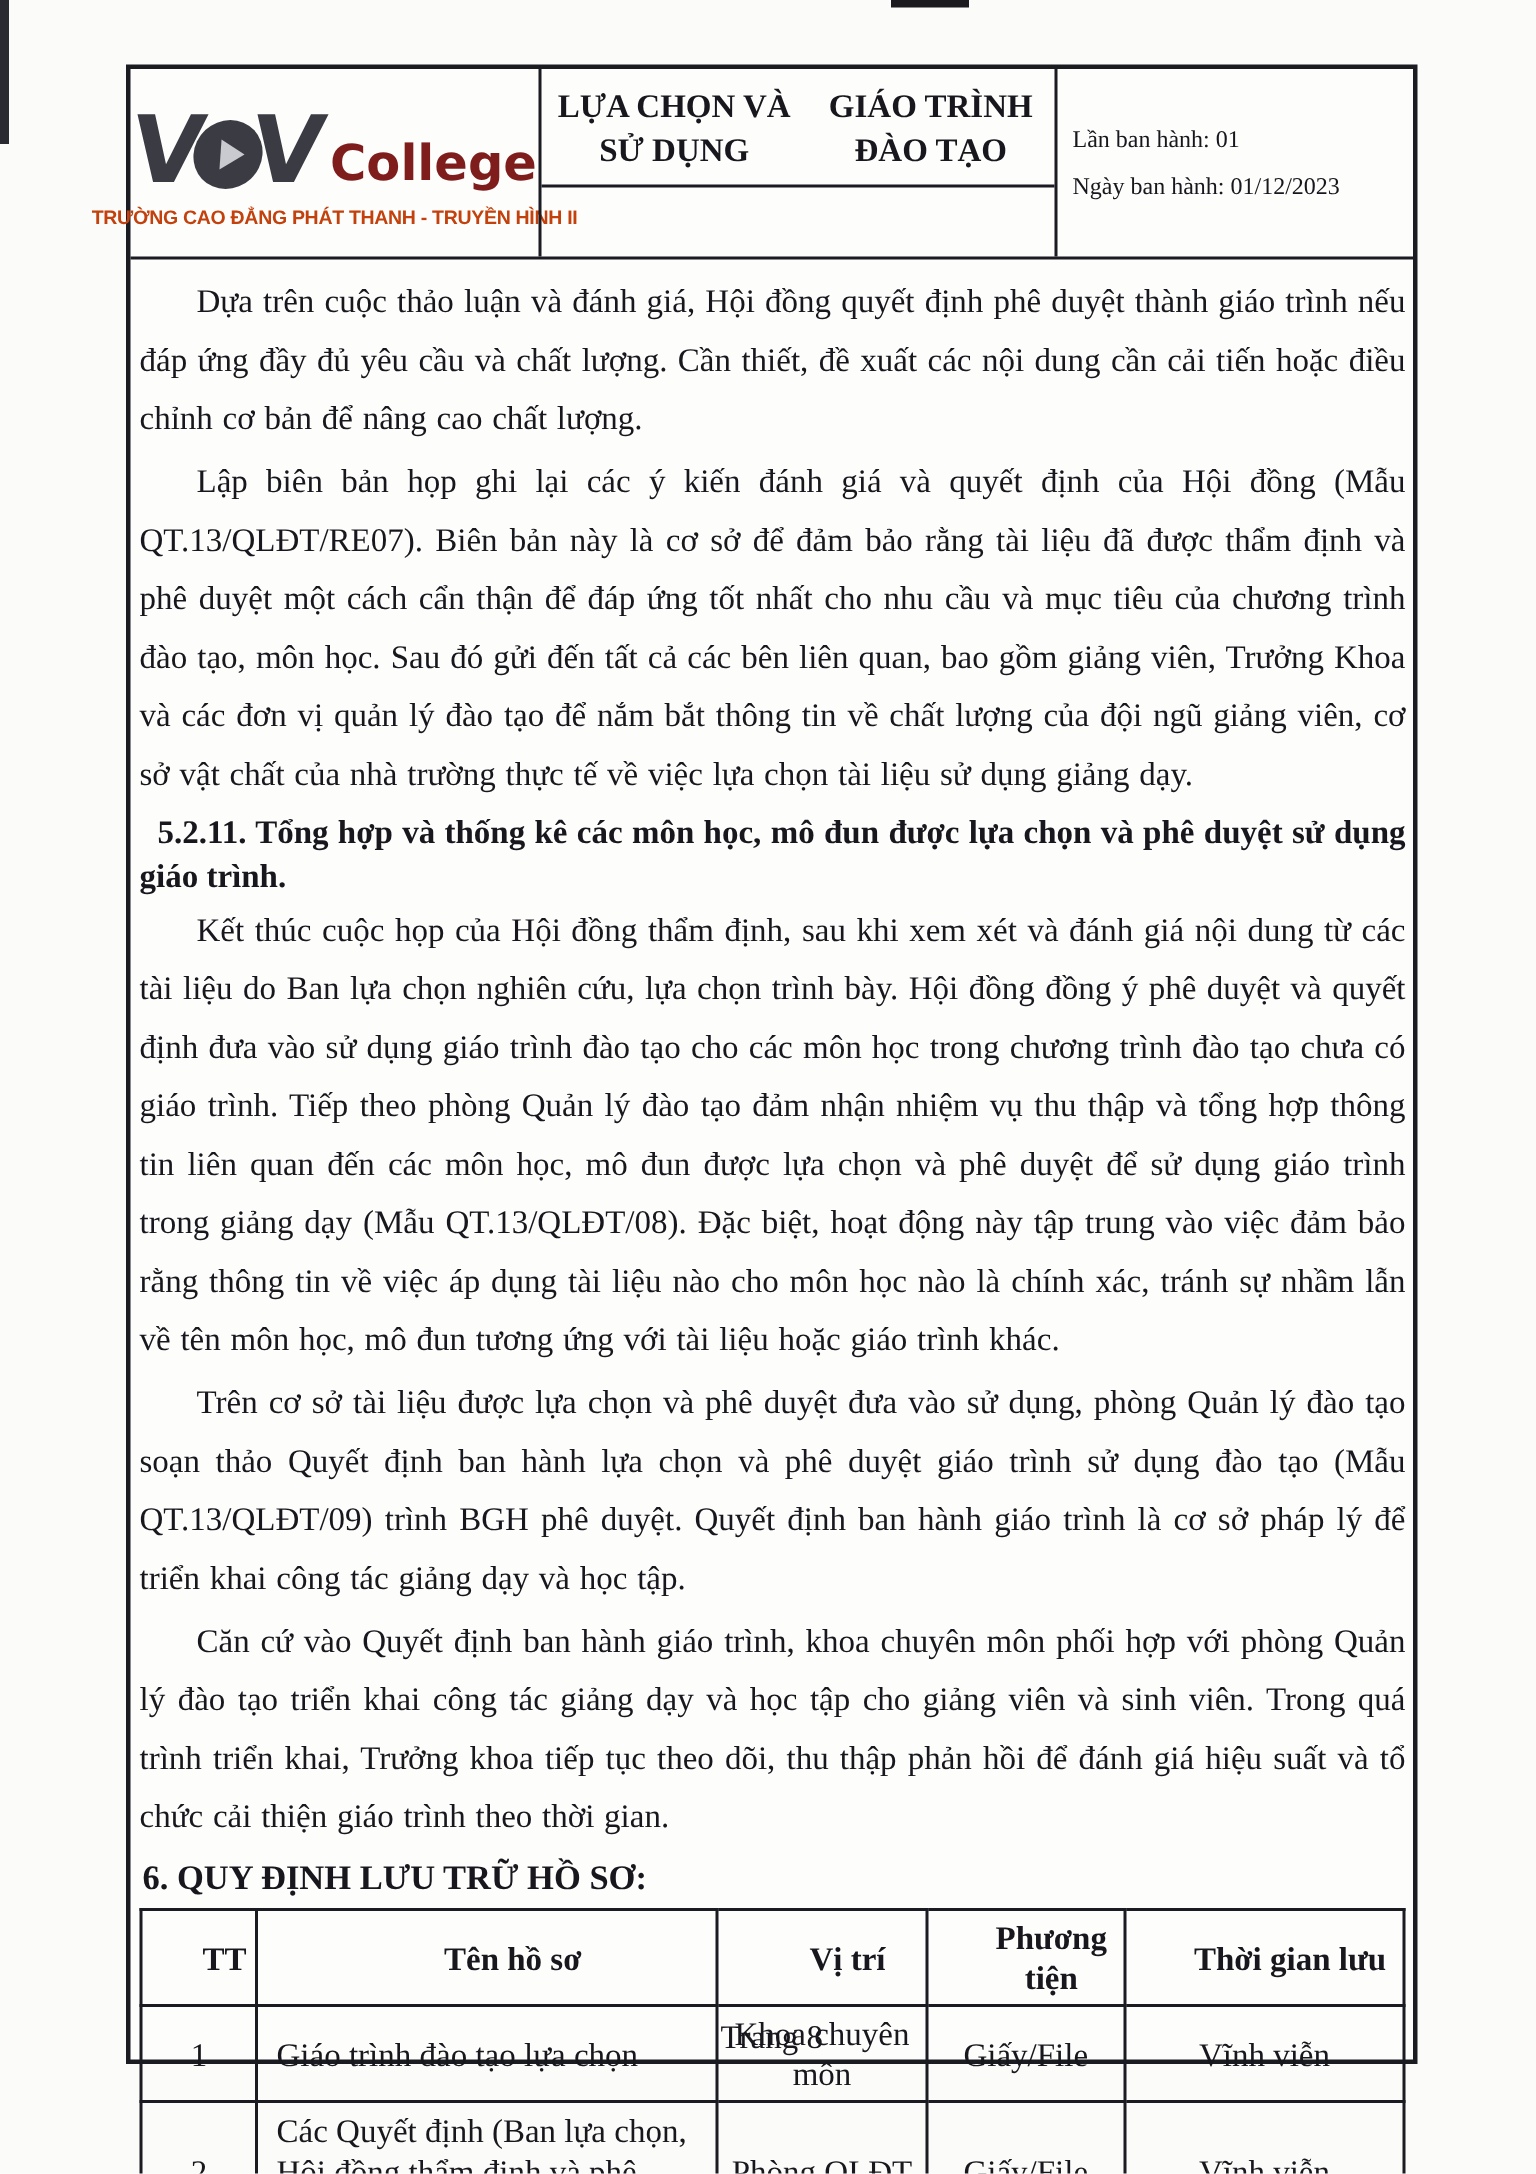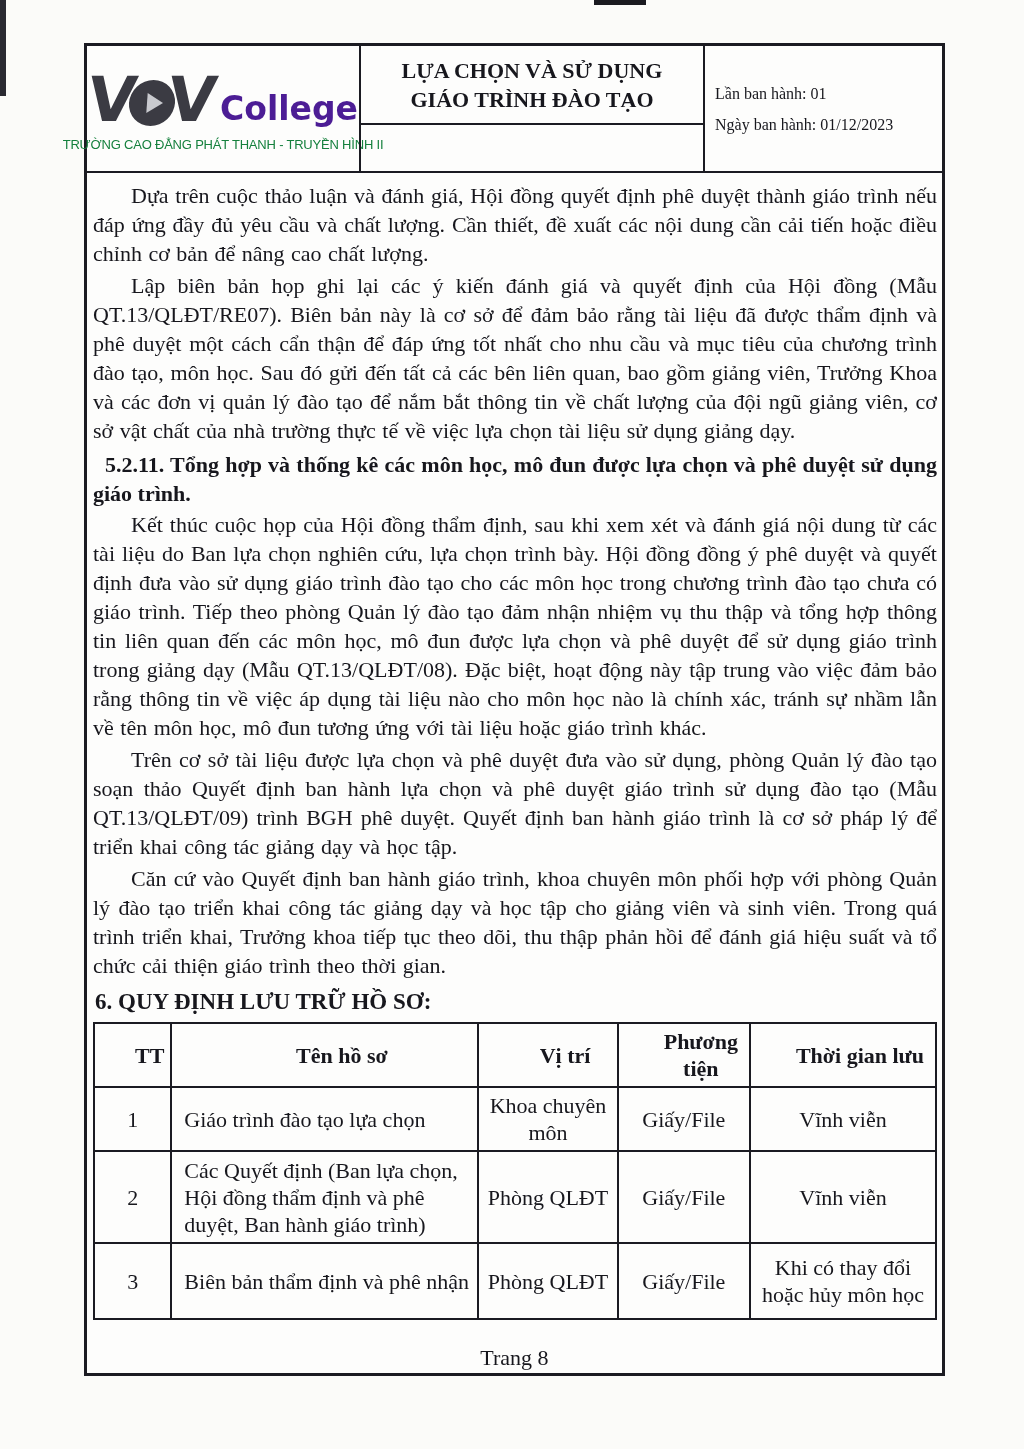--- a/index.html
+++ b/index.html
@@ -38,43 +38,43 @@
     margin:6px -7px 0 -3px; transform:skewX(-4deg); z-index:1;
   }
   .vov-play {
     width:0; height:0; margin-left:5px;
     border-left:16px solid #c9cacf;
     border-top:10px solid transparent;
     border-bottom:10px solid transparent;
   }
   .vov-college {
     font-family:"DejaVu Sans","Liberation Sans",sans-serif;
-    font-weight:bold; font-size:33px; color:#4c1d95; margin:18px 0 0 8px;
+    font-weight:bold; font-size:33px; color:#7f1d1d; margin:18px 0 0 8px;
   }
   .vov-subtitle {
     font-family:"Liberation Sans","DejaVu Sans",sans-serif;
-    font-weight:normal; font-size:13px; letter-spacing:-0.2px; color:#15803d;
+    font-weight:bold; font-size:13px; letter-spacing:-0.2px; color:#c2410c;
     margin-top:7px; white-space:nowrap;
   }
   .hdr-cell-title { border-left:2px solid #1b1b22; border-right:2px solid #1b1b22; display:flex; flex-direction:column; }
   .title-vi {
     height:79px; border-bottom:2px solid #1b1b22;
-    display:flex; flex-direction:column; align-items:center; justify-content:center;
+    display:flex; flex-direction:row; align-items:center; justify-content:center;
     font-weight:bold; font-size:22px; line-height:29px; text-align:center;
   }
   .title-en {
     flex:1; display:flex; align-items:center; justify-content:center;
     font-size:21px;
   }
   .hdr-cell-rev { display:flex; flex-direction:column; justify-content:center; padding-left:10px; font-size:16px; line-height:31px; }
 
   
   .doc-body { padding:8px 5px 0 6px; }
   .para {
-    font-size:22px; line-height:29px; text-align:justify; text-indent:38px;
+    font-size:22px; line-height:39px; text-align:justify; text-indent:38px;
     margin-bottom:3px; word-spacing:1px;
   }
   .heading-sub {
     font-size:22px; line-height:29px; font-weight:bold; text-align:justify;
     text-indent:12px; margin:5px 0 2px 0;
   }
   .heading-main {
     font-size:23px; line-height:30px; font-weight:bold; margin:7px 0 5px 2px;
   }
 

